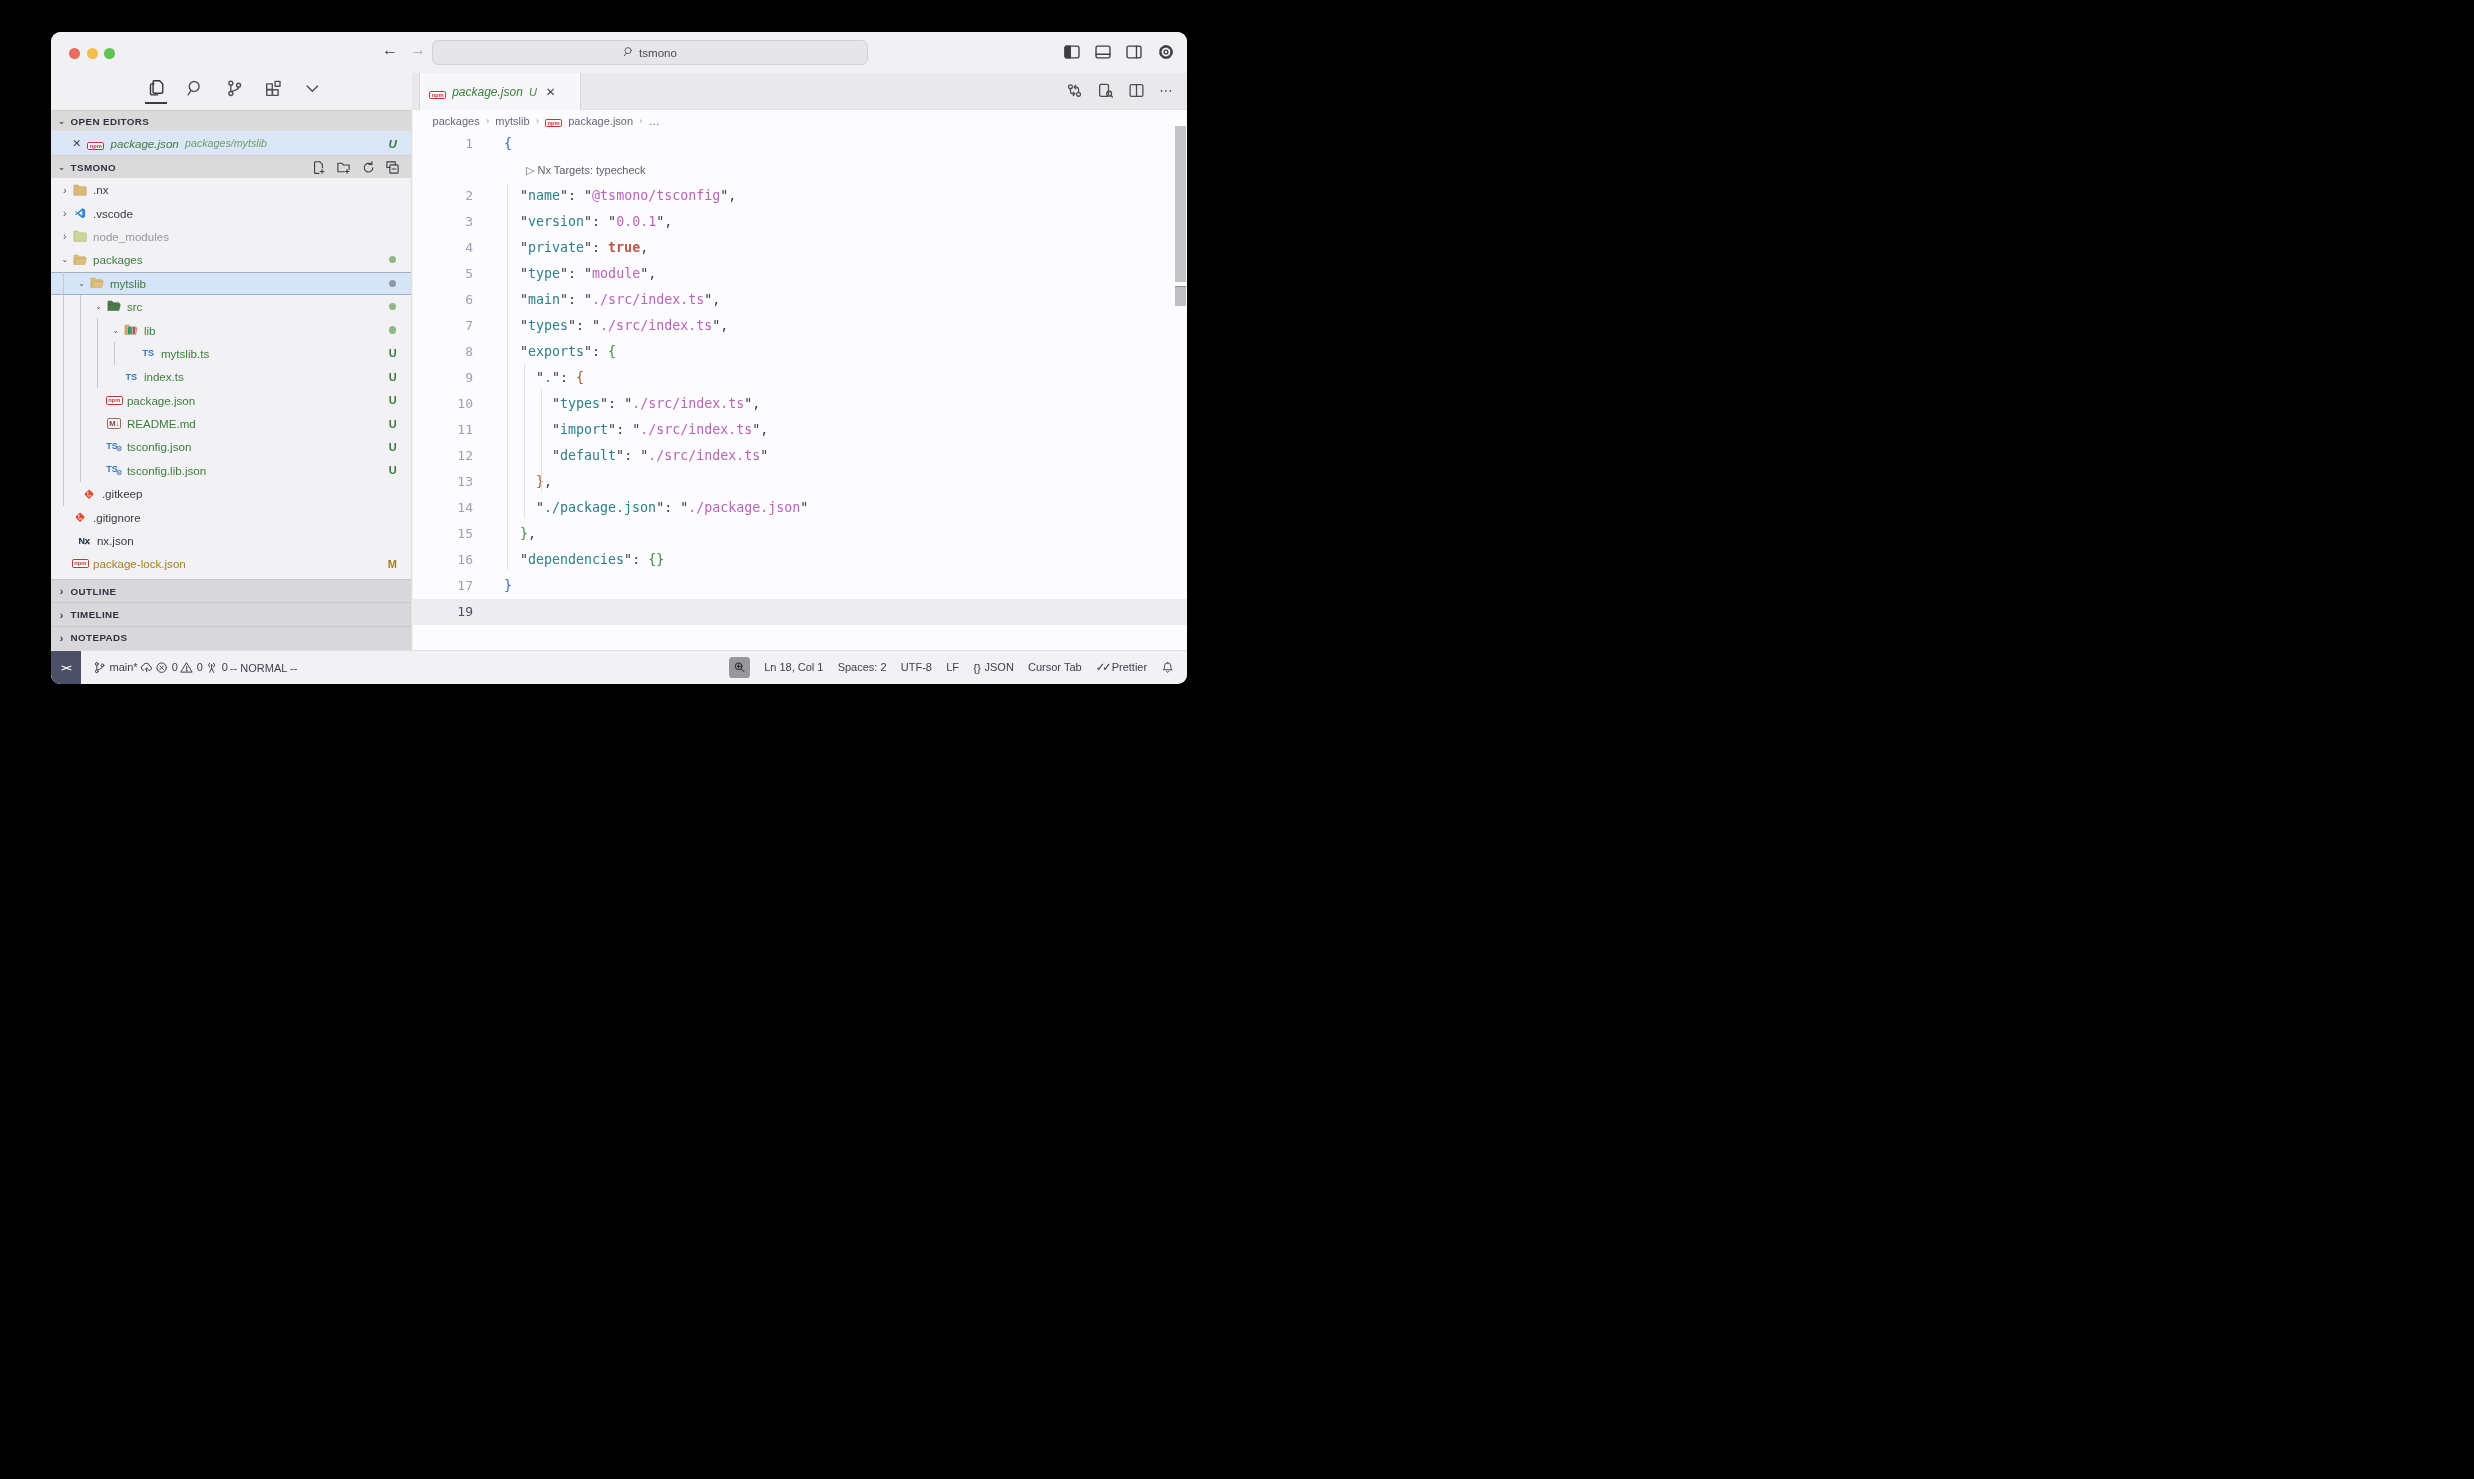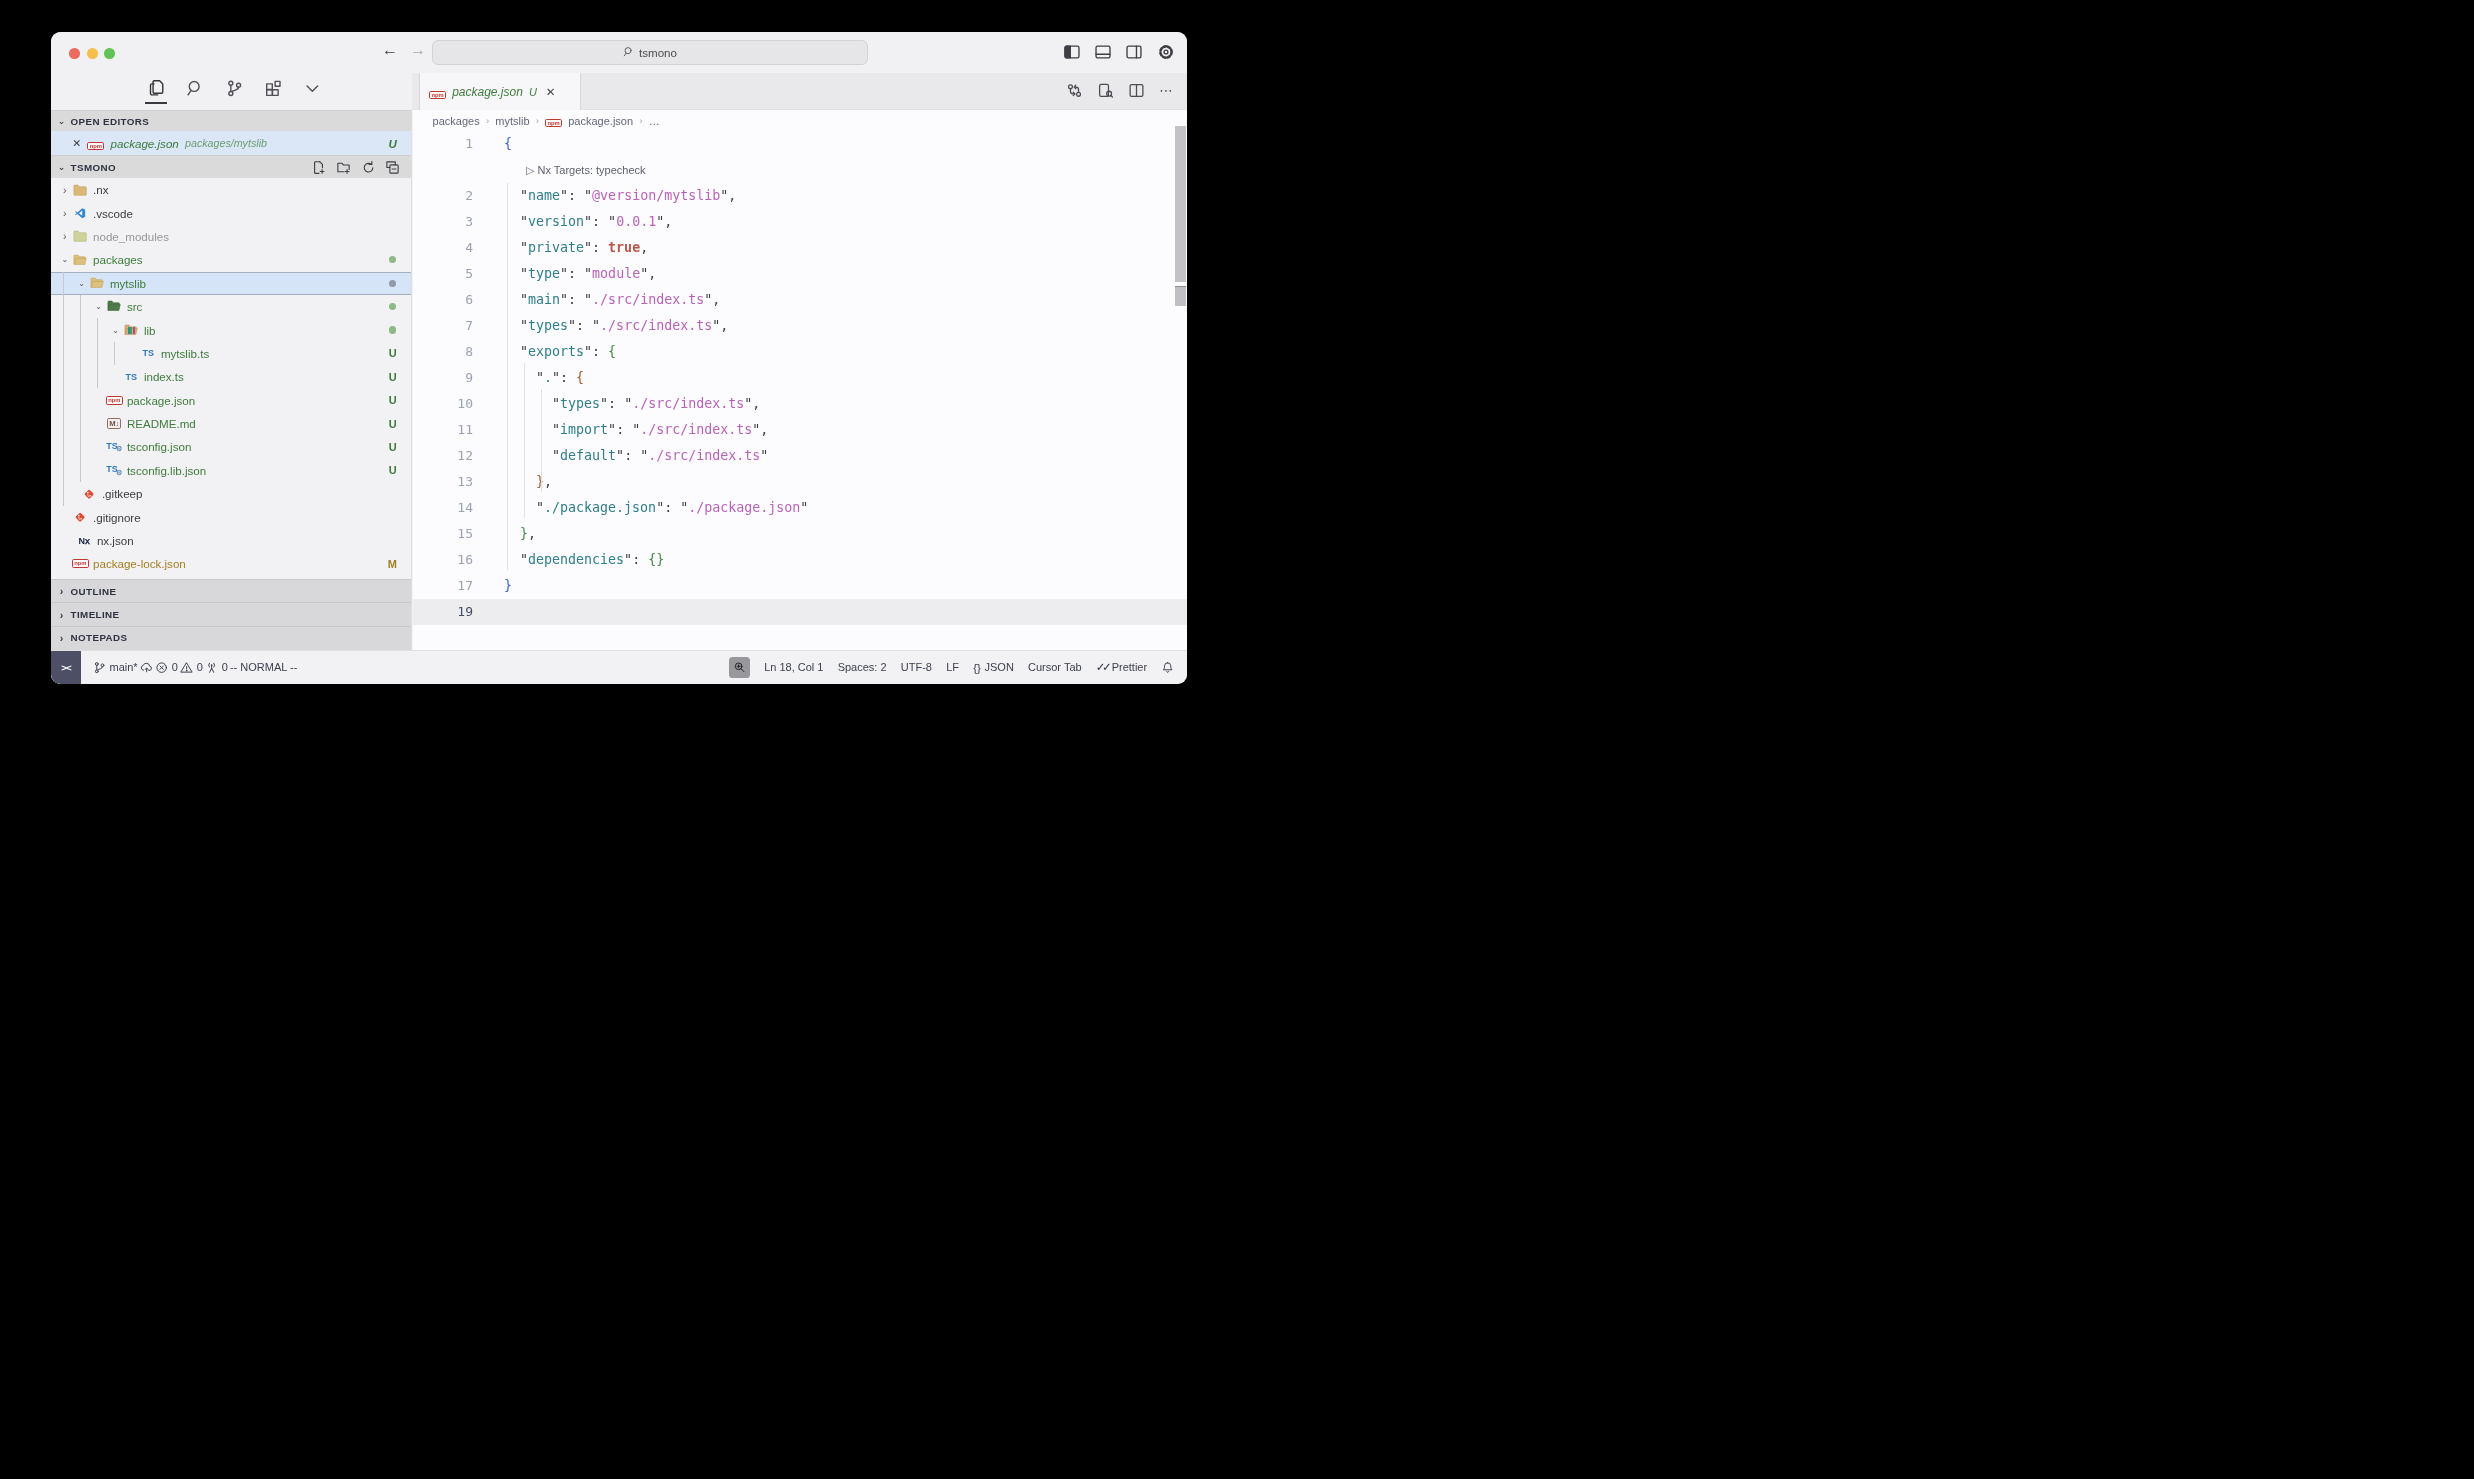--- a/index.html
+++ b/index.html
@@ -77,21 +77,21 @@
   .tk-q{ color:#3c4049; } .tk-p{ color:#3c4049; }
   .tk-b1{ color:#3a66d8; } .tk-b2{ color:#448b44; } .tk-b3{ color:#a15f2b; }
   .cguide { position:absolute; width:0.9px; background:#e2e2e6; }
   #scroll-thumb { position:absolute; right:0.9px; top:16px; width:11.6px; height:156px; background:#c3c3c7; }
   #scroll-deco { position:absolute; right:0.9px; top:176px; width:11.6px; height:19.6px; background:#bfbfc4; border-top:1.8px solid #8d8d94; }
   
   #statusbar { position:absolute; left:0; right:0; bottom:0; height:34px; background:#f2f1f3; border-top:0.9px solid #e0dfe2;
     display:flex; align-items:center; font-size:11px; color:#3d4050; }
   #remote-badge { width:30px; height:34px; background:#4c4f66; color:#fff; display:flex; align-items:center; justify-content:center;
     font-weight:bold; font-size:9.8px; letter-spacing:-0.9px; border-bottom-left-radius:9.8px; flex:0 0 30px; }
-  .sb-left { display:flex; align-items:center; gap:2px; margin-left:11.6px; flex:1; }
+  .sb-left { display:flex; align-items:flex-end; gap:2px; margin-left:11.6px; flex:1; }
   .sb-right { display:flex; align-items:center; gap:14.2px; margin-right:12.4px; }
   .sb-item { display:flex; align-items:center; gap:3.6px; }
   .sb-item .ic { width:13.3px; height:13.3px; color:#3d4050; }
   .sb-glyph { font-size:11.6px; }
   #zoom-btn { width:21.3px; height:21.3px; background:#98979c; border-radius:3.6px; display:flex; align-items:center; justify-content:center; color:#212126; }
   #zoom-btn svg { width:13.3px; height:13.3px; }
   
   .fi-ts { font-size:9px; font-weight:bold; color:#3178c6; font-family:"Liberation Sans",sans-serif; }
   .fi-gear { font-size:7.1px; color:#6b8fb9; margin-left:-1.8px; vertical-align:-2.7px; }
   .fi-npm { font-size:5.8px; font-weight:bold; color:#c4352f; border:0.9px solid #c4352f; border-radius:1.8px; padding:0 1.3px; line-height:7.1px; background:#fff; }
@@ -418,21 +418,21 @@
         <span>mytslib</span>
         <span class="bsep">›</span>
         <span><span class="fi-npm">npm</span></span>
         <span>package.json</span>
         <span class="bsep">›</span>
         <span>…</span>
       </div>
     <div id="code">
         <div class="crow"><span class="ln">1</span><span class="ctext"><span class="tk-b1">{</span></span></div>
         <div class="crow lens"><span class="ctext">▷ Nx Targets: typecheck</span></div>
-        <div class="crow"><span class="ln">2</span><span class="ctext"><span class="tk-p">  </span><span class="tk-q">"</span><span class="tk-key">name</span><span class="tk-q">"</span><span class="tk-p">: </span><span class="tk-q">"</span><span class="tk-str">@version/mytslib</span><span class="tk-q">"</span><span class="tk-p">,</span></span></div>
+        <div class="crow"><span class="ln">2</span><span class="ctext"><span class="tk-p">  </span><span class="tk-q">"</span><span class="tk-key">name</span><span class="tk-q">"</span><span class="tk-p">: </span><span class="tk-q">"</span><span class="tk-str">@tsmono/tsconfig</span><span class="tk-q">"</span><span class="tk-p">,</span></span></div>
         <div class="crow"><span class="ln">3</span><span class="ctext"><span class="tk-p">  </span><span class="tk-q">"</span><span class="tk-key">version</span><span class="tk-q">"</span><span class="tk-p">: </span><span class="tk-q">"</span><span class="tk-str">0.0.1</span><span class="tk-q">"</span><span class="tk-p">,</span></span></div>
         <div class="crow"><span class="ln">4</span><span class="ctext"><span class="tk-p">  </span><span class="tk-q">"</span><span class="tk-key">private</span><span class="tk-q">"</span><span class="tk-p">: </span><span class="tk-bool">true</span><span class="tk-p">,</span></span></div>
         <div class="crow"><span class="ln">5</span><span class="ctext"><span class="tk-p">  </span><span class="tk-q">"</span><span class="tk-key">type</span><span class="tk-q">"</span><span class="tk-p">: </span><span class="tk-q">"</span><span class="tk-str">module</span><span class="tk-q">"</span><span class="tk-p">,</span></span></div>
         <div class="crow"><span class="ln">6</span><span class="ctext"><span class="tk-p">  </span><span class="tk-q">"</span><span class="tk-key">main</span><span class="tk-q">"</span><span class="tk-p">: </span><span class="tk-q">"</span><span class="tk-str">./src/index.ts</span><span class="tk-q">"</span><span class="tk-p">,</span></span></div>
         <div class="crow"><span class="ln">7</span><span class="ctext"><span class="tk-p">  </span><span class="tk-q">"</span><span class="tk-key">types</span><span class="tk-q">"</span><span class="tk-p">: </span><span class="tk-q">"</span><span class="tk-str">./src/index.ts</span><span class="tk-q">"</span><span class="tk-p">,</span></span></div>
         <div class="crow"><span class="ln">8</span><span class="ctext"><span class="tk-p">  </span><span class="tk-q">"</span><span class="tk-key">exports</span><span class="tk-q">"</span><span class="tk-p">: </span><span class="tk-b2">{</span></span></div>
         <div class="crow"><span class="ln">9</span><span class="ctext"><span class="tk-p">    </span><span class="tk-q">"</span><span class="tk-key">.</span><span class="tk-q">"</span><span class="tk-p">: </span><span class="tk-b3">{</span></span></div>
         <div class="crow"><span class="ln">10</span><span class="ctext"><span class="tk-p">      </span><span class="tk-q">"</span><span class="tk-key">types</span><span class="tk-q">"</span><span class="tk-p">: </span><span class="tk-q">"</span><span class="tk-str">./src/index.ts</span><span class="tk-q">"</span><span class="tk-p">,</span></span></div>
         <div class="crow"><span class="ln">11</span><span class="ctext"><span class="tk-p">      </span><span class="tk-q">"</span><span class="tk-key">import</span><span class="tk-q">"</span><span class="tk-p">: </span><span class="tk-q">"</span><span class="tk-str">./src/index.ts</span><span class="tk-q">"</span><span class="tk-p">,</span></span></div>
         <div class="crow"><span class="ln">12</span><span class="ctext"><span class="tk-p">      </span><span class="tk-q">"</span><span class="tk-key">default</span><span class="tk-q">"</span><span class="tk-p">: </span><span class="tk-q">"</span><span class="tk-str">./src/index.ts</span><span class="tk-q">"</span></span></div>

